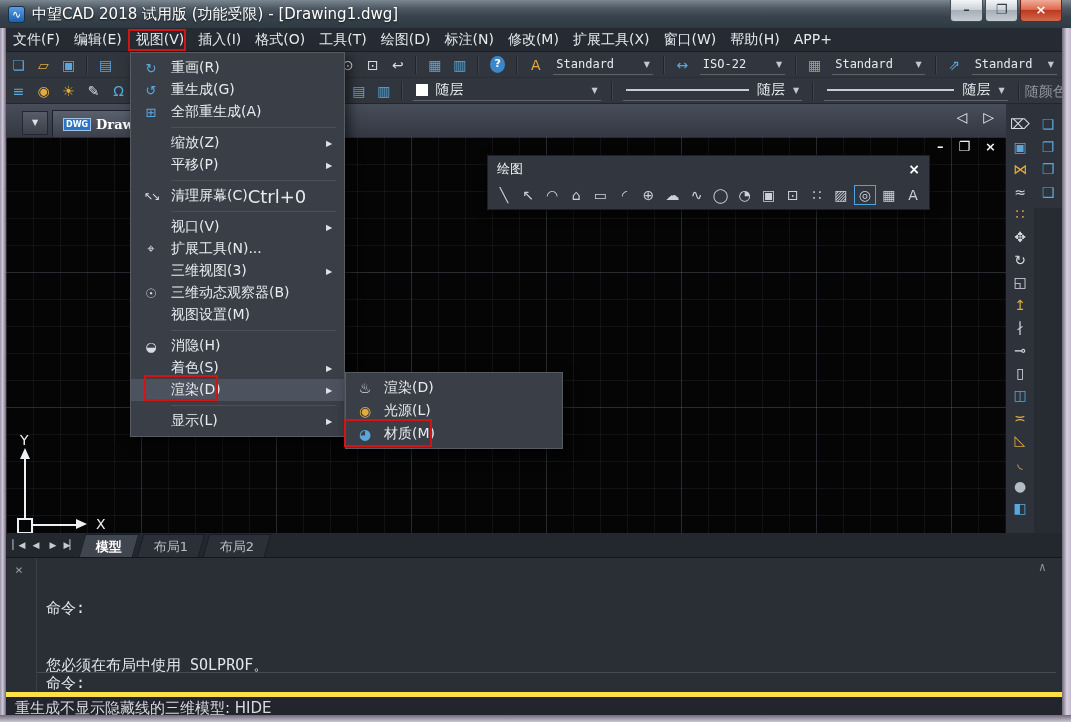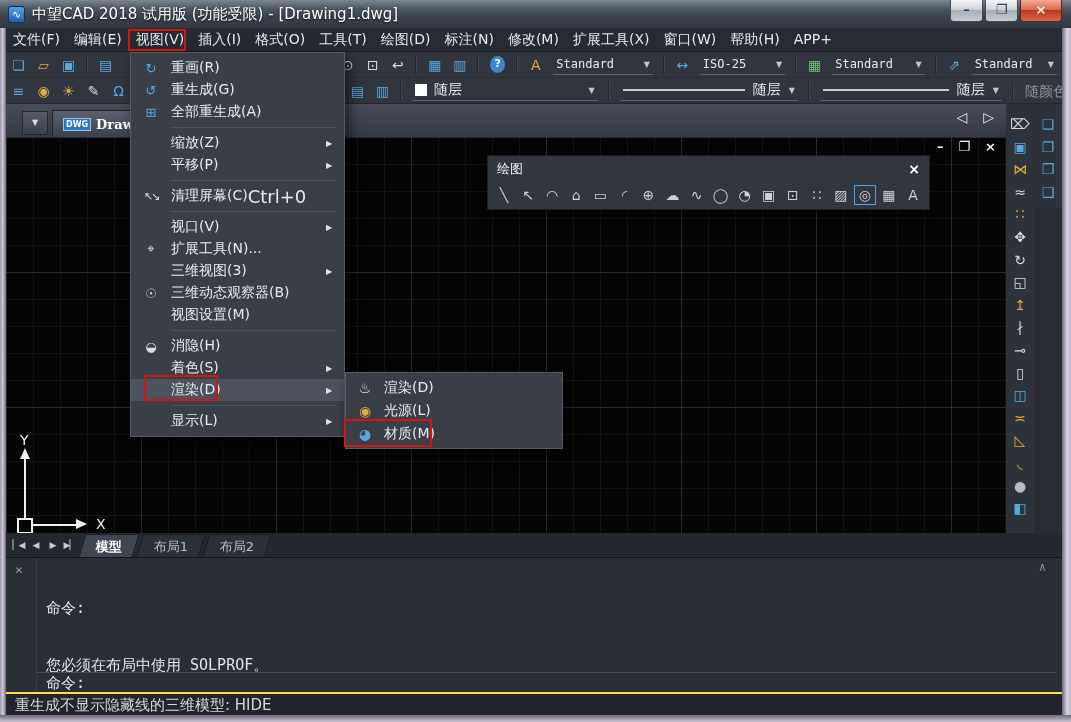--- a/index.html
+++ b/index.html
@@ -42,21 +42,21 @@
   .tsep{width:2px;height:18px;border-left:1px solid #21252b;border-right:1px solid #3f444c;margin:0 5px}
   .spacer1{width:218px}.spacer2{width:204px}
   .helpcirc{width:17px;height:17px;border-radius:50%;background:#3d87c8;color:#fff;font-size:11px;
     font-weight:bold;line-height:16px;text-align:center;margin:0 6px}
   .combo{display:flex;align-items:center;height:21px;border-bottom:1px solid #5c636b;margin:12px 5px;padding:0 3px}
   .cval{font-family:"DejaVu Sans Mono","Liberation Mono",monospace;font-size:12px;color:#e6e9ec;white-space:nowrap}
   .cflex{flex:1}
   .carr{font-size:8px;color:#c3c8cf;margin-left:8px}
   .swatch{width:12px;height:12px;background:#ffffff;margin-right:7px;flex:0 0 12px}
   .ltline{height:0;border-top:2px solid #c6ccd3;flex:1;margin-right:8px}
-  .plotclip{width:40px;overflow:hidden;margin-left:6px}
+  .plotclip{width:40px;overflow:hidden;margin-left:0}
   .dimval{color:#8f959d}
 
   
   .doctabrow{position:absolute;left:6px;top:104px;width:1000px;height:33px;
     background:linear-gradient(#474d59,#333843);display:flex;align-items:flex-end}
   .ddbtn{width:26px;height:24px;margin:0 2px 2px 16px;background:linear-gradient(#565c68,#3b404a);
     border:1px solid #23272e;color:#dfe3e8;font-size:8px;text-align:center;line-height:22px}
   .doctab{height:27px;background:linear-gradient(#5a616d,#3b404b);border:1px solid #1f2329;border-bottom:none;
     display:flex;align-items:center;padding:0 10px;margin-left:2px}
   .dwgbadge{background:#2f74c0;color:#fff;font-size:8px;font-weight:bold;padding:1px 2px;
@@ -133,21 +133,21 @@
     color:#e2e5e9;font-size:15px}
   .cmdclose{position:absolute;left:9px;top:4px;color:#9aa0a8;font-size:13px}
   .cmdvline{position:absolute;left:30px;top:0;bottom:0;border-left:1px solid #3a3f47}
   .cmdlines{position:absolute;left:40px;top:3px;line-height:19px;white-space:pre}
   .cmdpromptsep{position:absolute;left:31px;right:6px;top:114px;border-top:1px solid #464c55}
   .cmdprompt{position:absolute;left:40px;top:116px;line-height:18px;white-space:pre}
   .cmdexpand{position:absolute;right:16px;top:2px;color:#8b9199;font-size:12px}
 
   
   .statusbar{position:absolute;left:6px;top:692px;width:1056px;height:23px;background:#22252c;
-    color:#d6dade;font-size:15px;line-height:22px;padding-left:9px;border-top:2px solid #fde047;white-space:nowrap}
+    color:#d6dade;font-size:15px;line-height:22px;padding-left:9px;border-top:5px solid #fde047;white-space:nowrap}
 </style>
 </head>
 <body>
 
 <div id="win">
 
   <div class="titlebar">
     <span class="applogo">∿</span>
     <span class="titletext">中望CAD 2018 试用版 (功能受限) - [Drawing1.dwg]</span>
     <span class="winbtns">
@@ -195,21 +195,21 @@
     <span class="helpcirc">?</span>
     <span class="tsep"></span>
     <span class="tbi c-yel">A</span>
     <span class="combo" style="width:112px">
       <span class="cval cflex">Standard</span>
       <span class="carr">▼</span>
     </span>
     <span class="tsep"></span>
     <span class="tbi c-blue">↔</span>
     <span class="combo" style="width:96px">
-      <span class="cval cflex">ISO-25</span>
+      <span class="cval cflex">ISO-22</span>
       <span class="carr">▼</span>
     </span>
     <span class="tsep"></span>
     <span class="tbi c-grn">▦</span>
     <span class="combo" style="width:104px">
       <span class="cval cflex">Standard</span>
       <span class="carr">▼</span>
     </span>
     <span class="tsep"></span>
     <span class="tbi c-blue">⇗</span>

